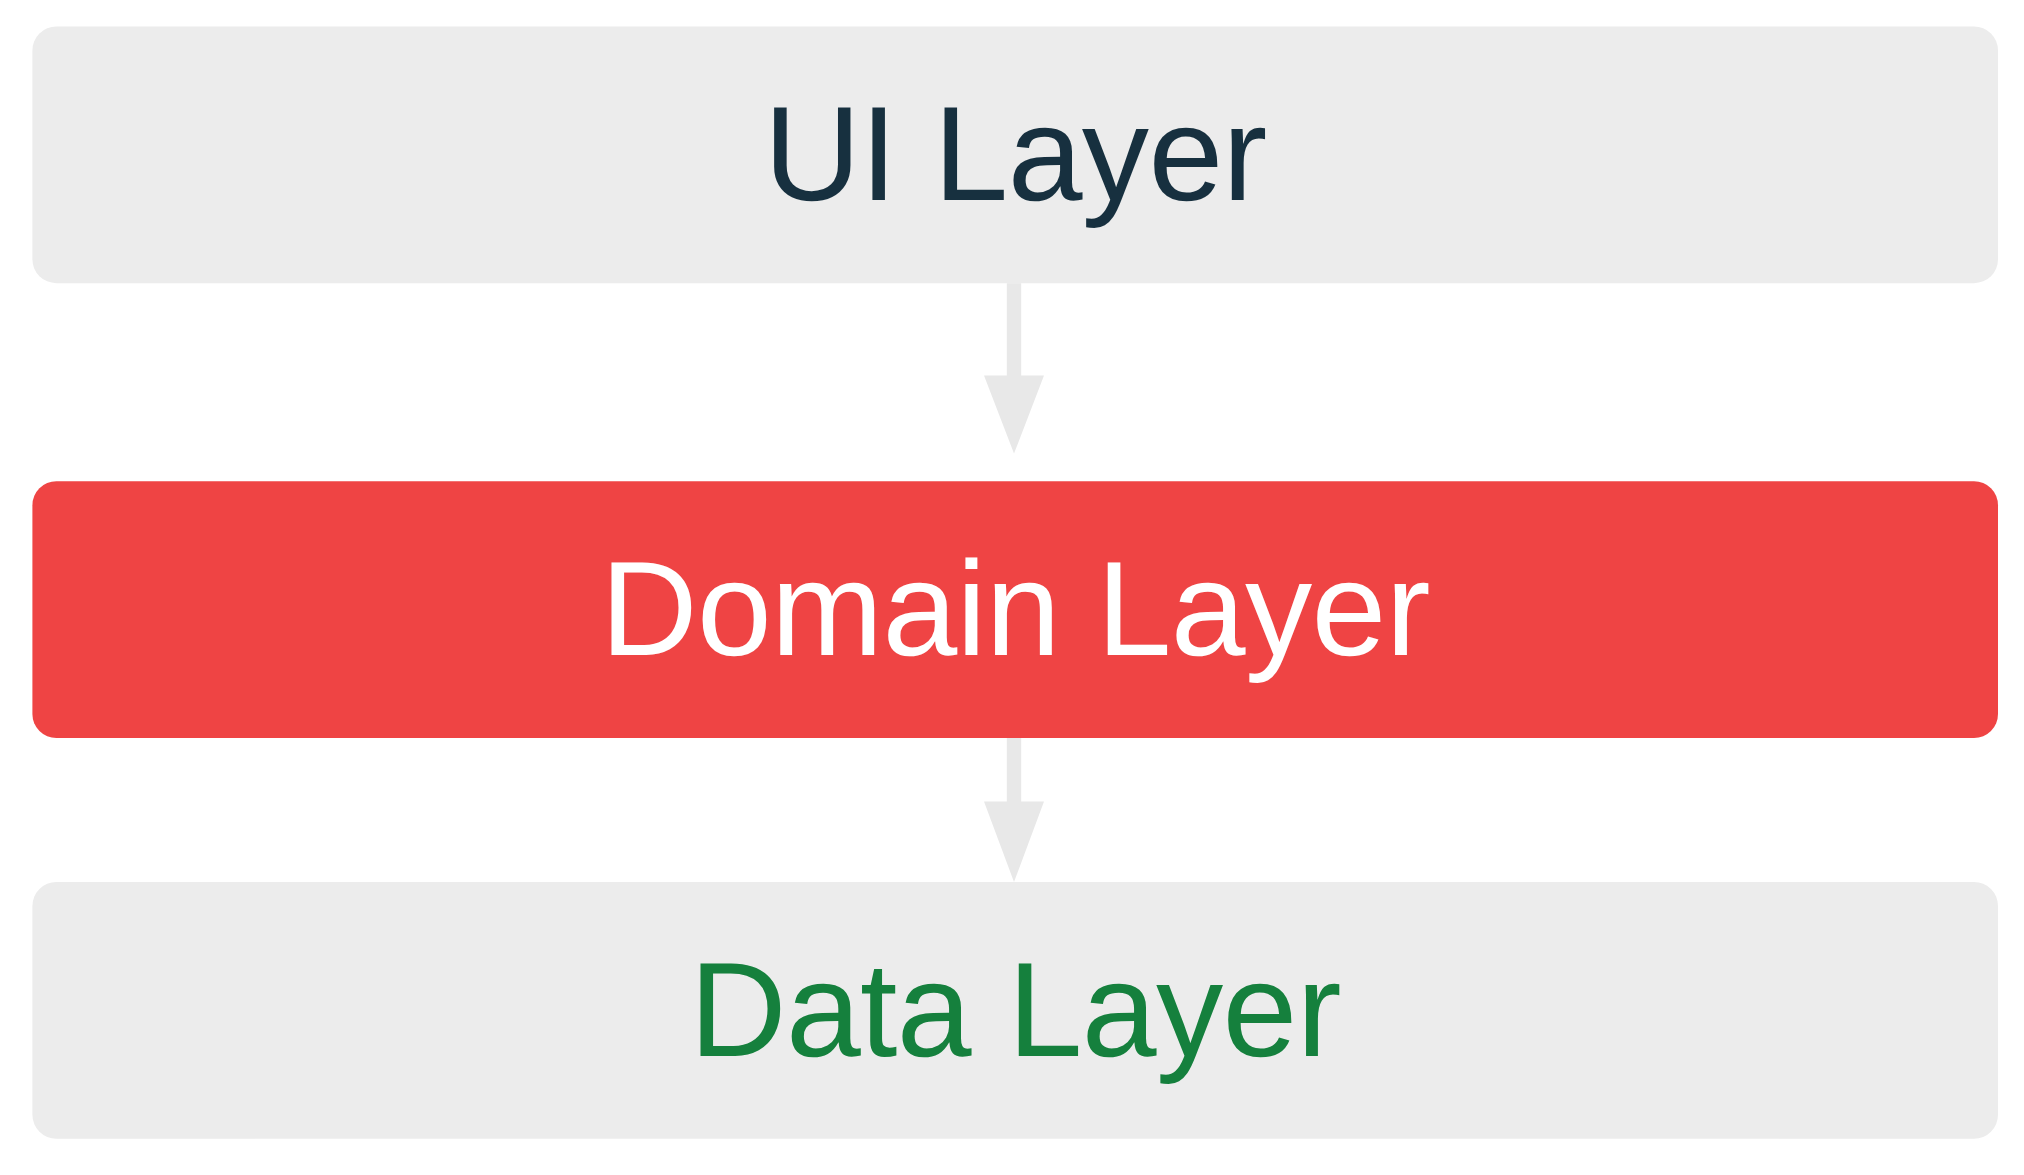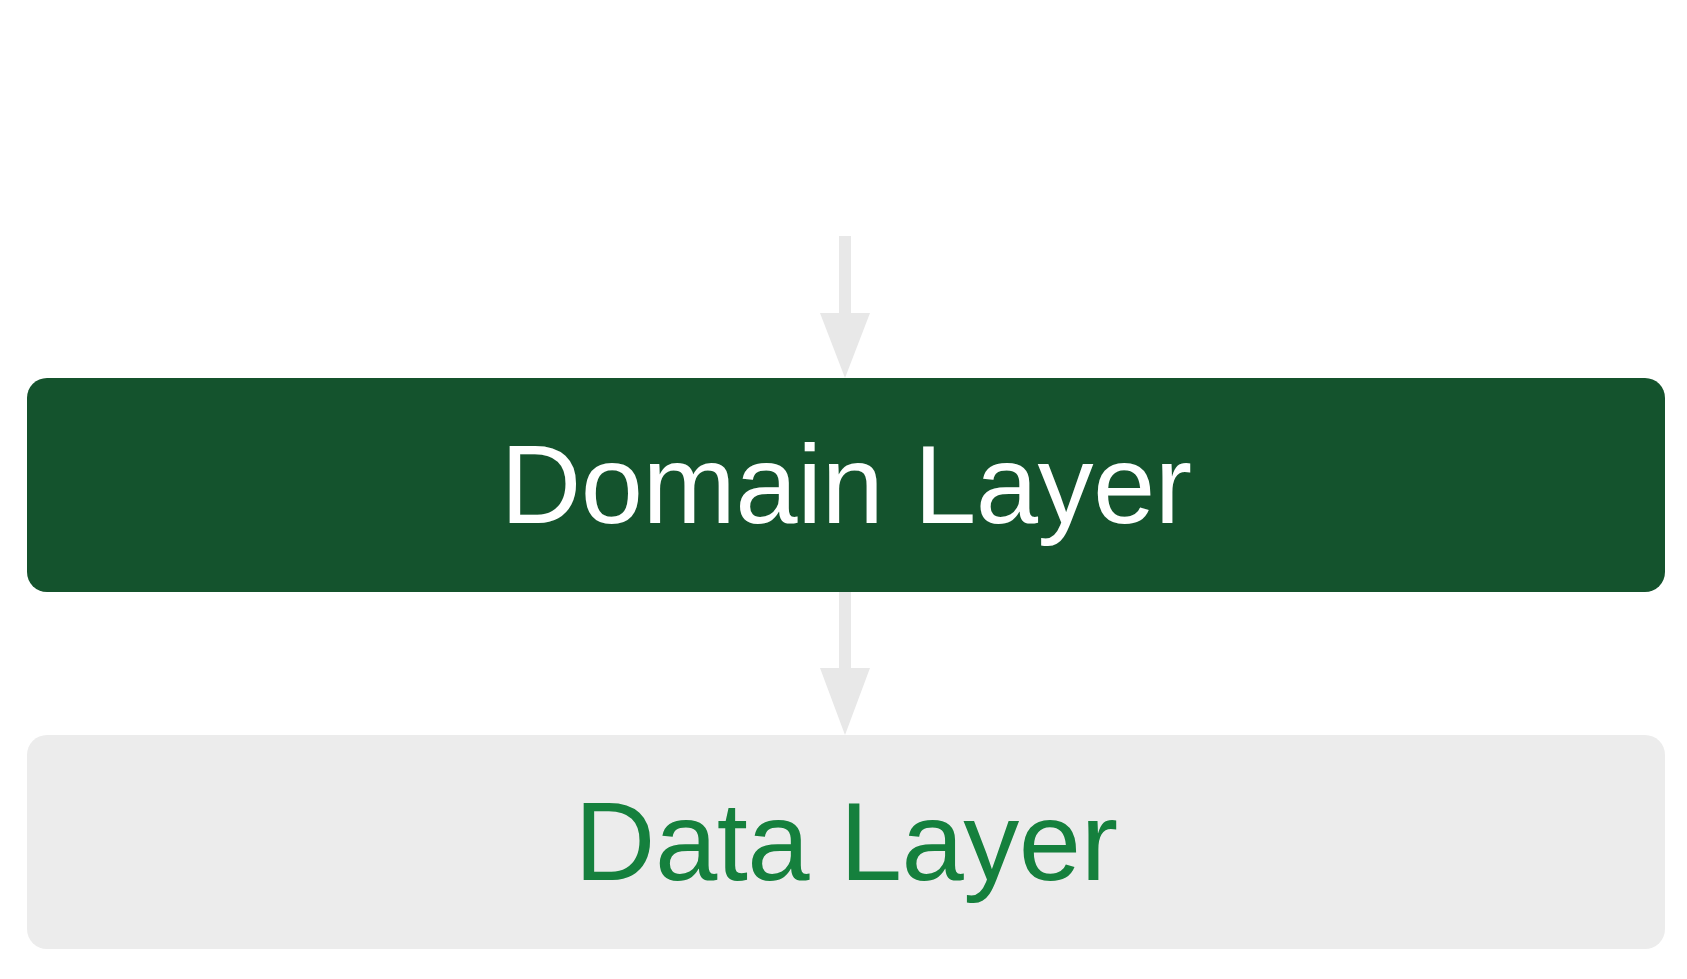--- a/index.html
+++ b/index.html
@@ -72,22 +72,25 @@
 <div id="diagram" style="background: rgb(255, 255, 255);">
 
   <svg class="edge" viewBox="0 0 1687 979" width="1687" height="979" aria-hidden="true">
     <path d="M 839 236 L 851 236 L 851 313 L 870 313 L 845 378 L 820 313 L 839 313 Z" fill="#E8E8E8"></path>
   </svg>
 
   <svg class="edge" viewBox="0 0 1687 979" width="1687" height="979" aria-hidden="true">
     <path d="M 839 592 L 851 592 L 851 668 L 870 668 L 845 735 L 820 668 L 839 668 Z" fill="#E8E8E8"></path>
   </svg>
 
+  <div class="node fill-neutral" id="node-ui-layer" style="background: rgb(236, 236, 236);">
+    <span class="node-label" style="color: rgb(23, 48, 63);">UI Layer</span>
+  </div>
 
-  <div class="node fill-accent" id="node-domain-layer" style="background: #14532d;">
+  <div class="node fill-accent" id="node-domain-layer" style="background: #ef4444; margin-top: 23px;">
     <span class="node-label" style="color: rgb(255, 255, 255);">Domain Layer</span>
   </div>
 
   <div class="node fill-neutral" id="node-data-layer" style="background: rgb(236, 236, 236);">
     <span class="node-label" style="color: #15803d;">Data Layer</span>
   </div>
 
 </div>
 
 </body></html>

